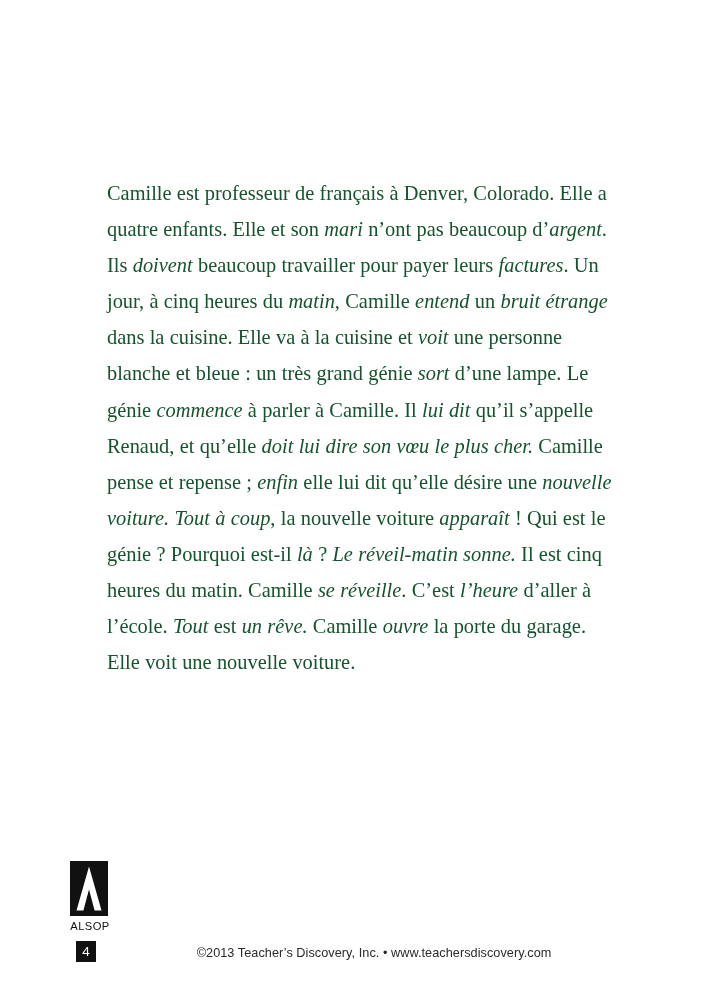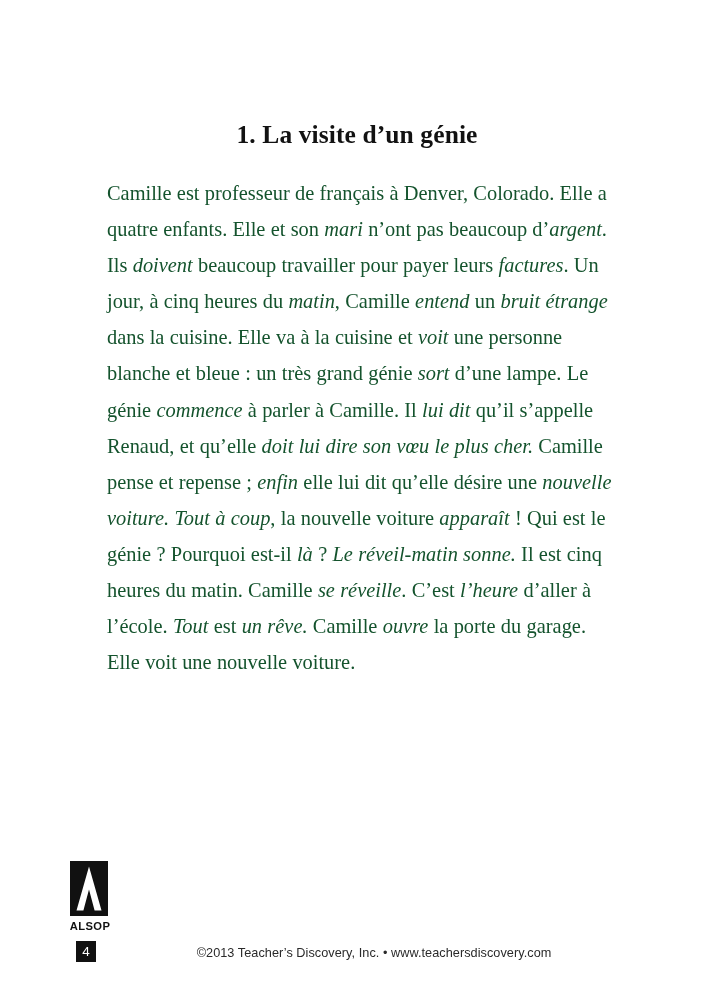--- a/index.html
+++ b/index.html
@@ -71,21 +71,21 @@
   .logo-mark svg {
     display: block;
   }
   .logo-word {
     position: absolute;
     left: 68px;
     top: 920px;
     width: 44px;
     text-align: center;
     font-family: "Liberation Sans", "DejaVu Sans", sans-serif;
-    font-weight: bold;
+    font-weight: normal;
     font-size: 11.2px;
     letter-spacing: 0.4px;
     color: #111111;
   }
   .page-number-box {
     position: absolute;
     left: 76px;
     top: 941px;
     width: 20px;
     height: 21px;
@@ -111,21 +111,20 @@
     font-size: 12.7px;
     color: #2a2a2a;
     letter-spacing: 0.05px;
   }
 </style>
 </head>
 <body>
 
 <div class="page">
 
-  <h1 class="chapter-title">1. La visite d’un génie</h1>
 
   <div class="body-text">Camille est professeur de français à Denver, Colorado. Elle a quatre enfants. Elle et son <i>mari</i> n’ont pas beaucoup d’<i>argent</i>. Ils <i>doivent</i> beaucoup travailler pour payer leurs <i>factures</i>. Un jour, à cinq heures du <i>matin</i>, Camille <i>entend</i> un <i>bruit étrange</i> dans la cuisine. Elle va à la cuisine et <i>voit</i> une personne blanche et bleue : un très grand génie <i>sort</i> d’une lampe. Le génie <i>commence</i> à parler à Camille. Il <i>lui dit</i> qu’il s’appelle Renaud, et qu’elle <i>doit lui dire son vœu le plus cher.</i> Camille pense et repense ; <i>enfin</i> elle lui dit qu’elle désire une <i>nouvelle voiture. Tout à coup</i>, la nouvelle voiture <i>apparaît</i> ! Qui est le génie ? Pourquoi est-il <i>là</i> ? <i>Le réveil-matin sonne.</i> Il est cinq heures du matin. Camille <i>se réveille</i>. C’est <i>l’heure</i> d’aller à l’école. <i>Tout</i> est <i>un rêve.</i> Camille <i>ouvre</i> la porte du garage. Elle voit une nouvelle voiture.</div>
 
   <div class="footer-logo">
     <div class="logo-mark">
       <svg width="38" height="55" viewBox="0 0 38 55" aria-hidden="true">
         <rect x="0" y="0" width="38" height="55" fill="#111111"></rect>
         <path d="M19 5.5 L31.5 49.5 L24.6 49.5 L19 28.5 L13.4 49.5 L6.5 49.5 Z" fill="#ffffff"></path>
         <path d="M19 31.5 L23.5 49.5 L14.5 49.5 Z" fill="#111111"></path>
       </svg>

